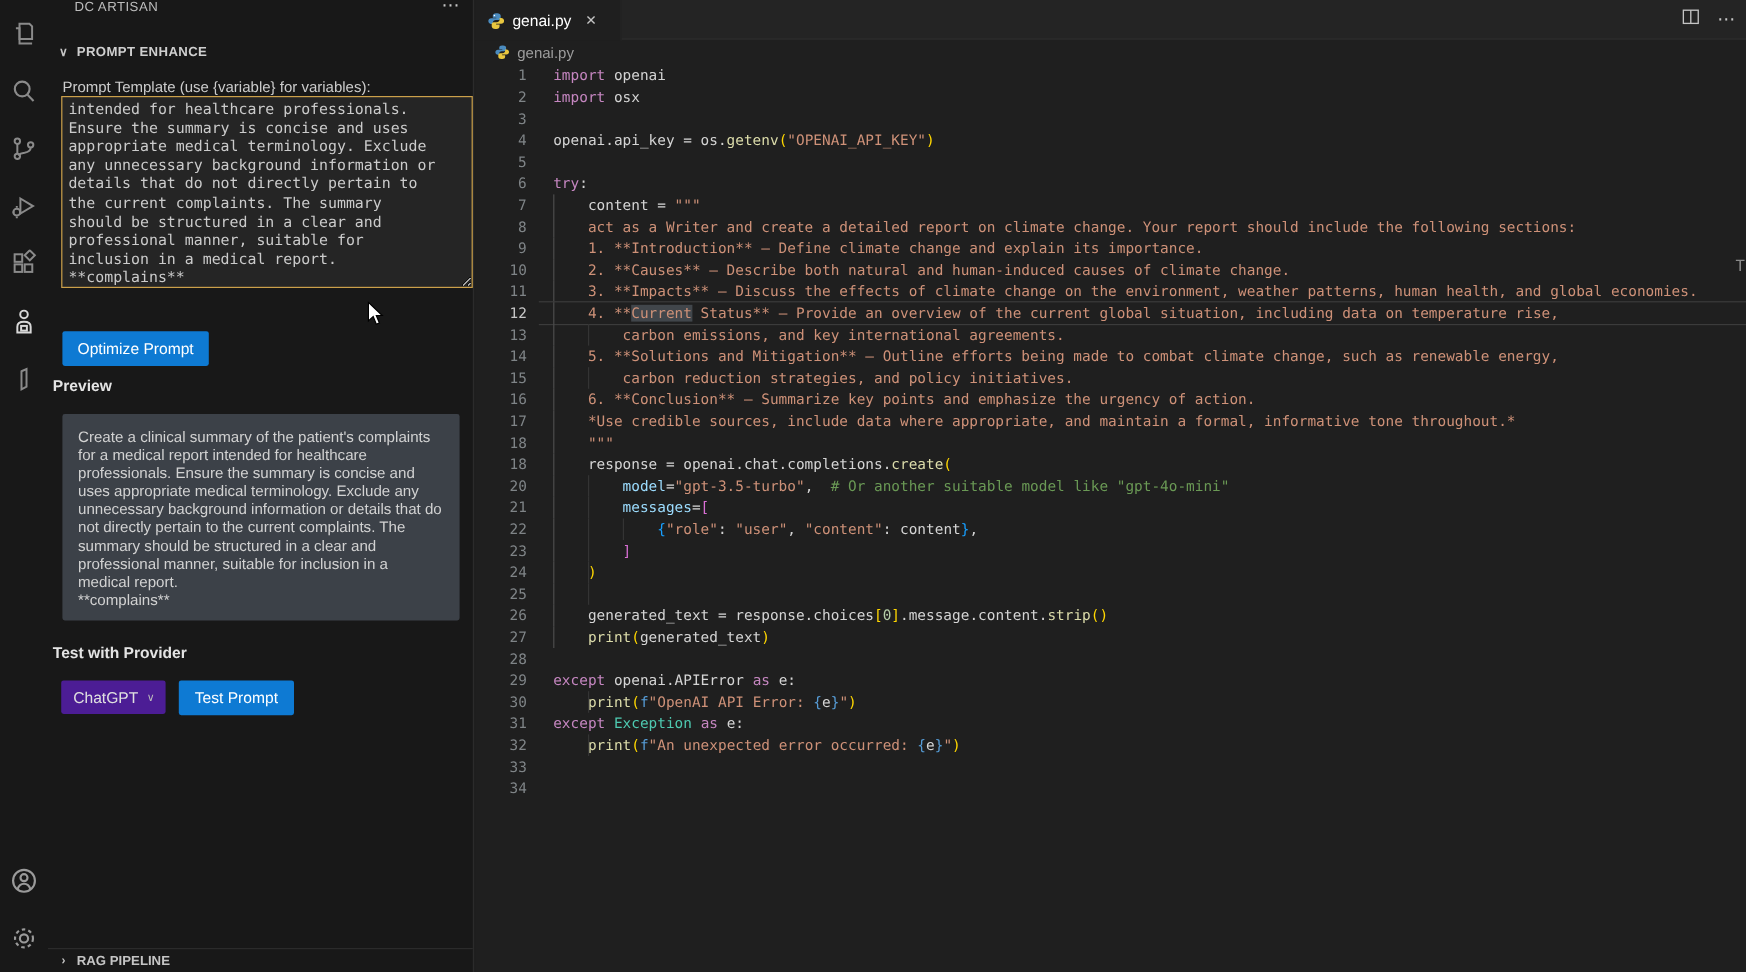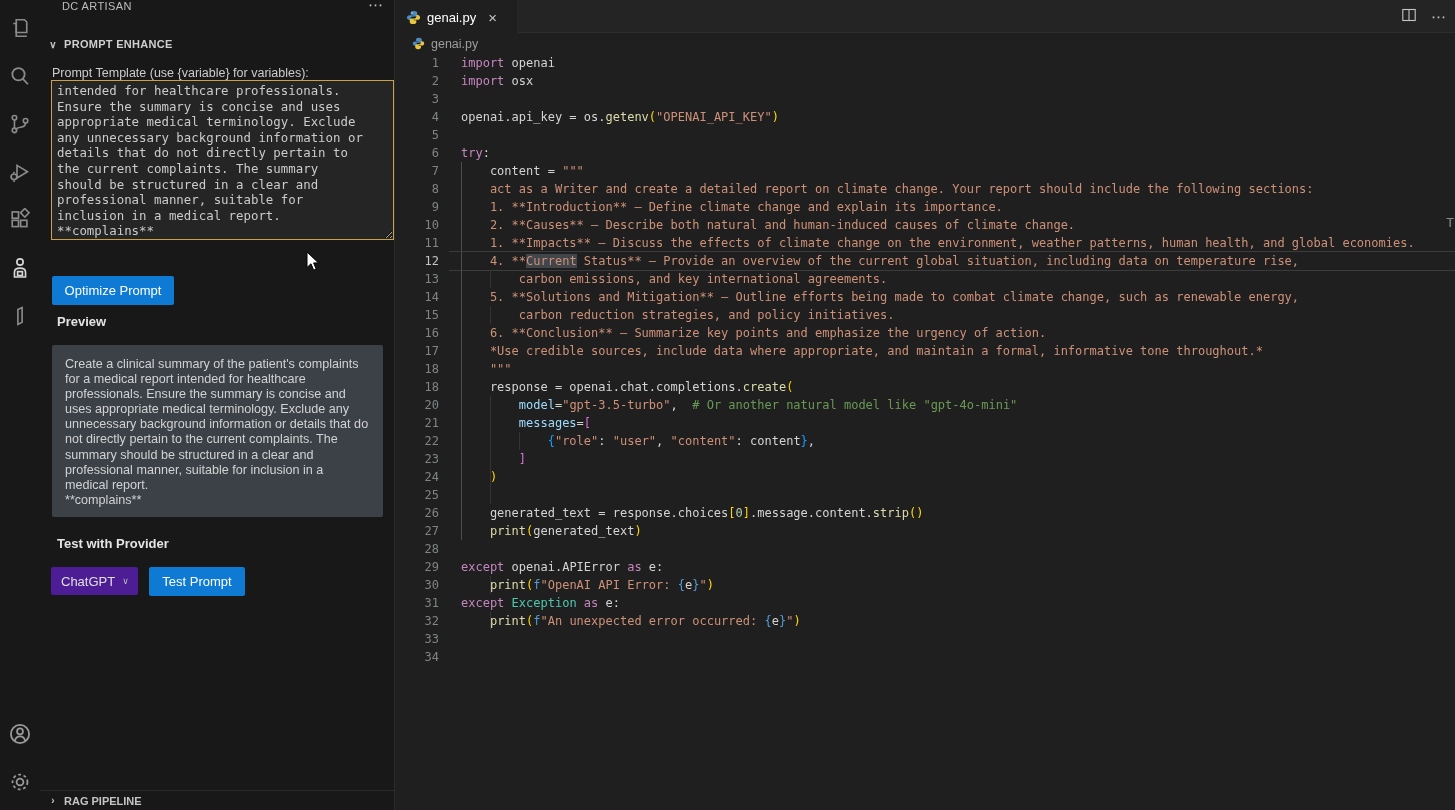--- a/index.html
+++ b/index.html
@@ -25,21 +25,21 @@
   .sb-chev { font-size:10px; color:#c5c5c5; width:12px; text-align:center; }
   .sb-body { position:relative; height:calc(810px - 56px - 20px); }
   .sb-label { position:absolute; left:12px; top:10px; font-size:12.5px; color:#cccccc; }
   .sb-textarea { position:absolute; left:11px; top:24px; width:343px; height:160px;
                  background:#252525; border:1px solid #CBA04A; color:#cbcbcb;
                  font-family:"DejaVu Sans Mono", monospace; font-size:12.4px; line-height:15.6px;
                  padding:2px 5px; resize:both; outline:none; overflow:hidden; }
   .btn { background:#0E7AD3; color:#ffffff; border:none; border-radius:2px;
          font-family:"Liberation Sans", sans-serif; font-size:13px; cursor:pointer; }
   .btn-optimize { position:absolute; left:12px; top:210px; width:122px; height:29px;margin-top:10px; }
-  .sb-h { position:absolute; left:17px; font-size:13px; font-weight:bold; color:#e4e4e4; }
+  .sb-h { position:absolute; left:4px; font-size:13px; font-weight:bold; color:#e4e4e4; }
   .h-preview { top:258px; }
   .preview-box { position:absolute; left:12px; top:289px; width:331px; height:172px;
                  background:#3C4148; border-radius:2px; padding:12px 13px;
                  font-size:12.6px; line-height:15.1px; color:#d2d2d2; white-space:pre-wrap; }
   .h-provider { top:480px; }
   .provider-select { position:absolute; left:11px; top:511px; width:87px; height:28px;
                      background:#4c1d95; border-radius:2px; color:#e0e0e0; font-size:13px;
                      display:flex; align-items:center; padding:0 7px 0 10px; gap:7px; cursor:pointer; }
   .sel-chev { font-size:9px; color:#bcbcbc; }
   .btn-test { position:absolute; left:109px; top:511px; width:96px; height:29px; }
@@ -223,30 +223,30 @@
         <div class="row"><div class="gut">1</div><div class="cnt"><span class="tk-k">import</span><span class="tk-d"> openai</span></div></div>
         <div class="row"><div class="gut">2</div><div class="cnt"><span class="tk-k">import</span><span class="tk-d"> osx</span></div></div>
         <div class="row"><div class="gut">3</div><div class="cnt"></div></div>
         <div class="row"><div class="gut">4</div><div class="cnt"><span class="tk-d">openai.api_key = os.</span><span class="tk-f">getenv</span><span class="tk-b1">(</span><span class="tk-s">"OPENAI_API_KEY"</span><span class="tk-b1">)</span></div></div>
         <div class="row"><div class="gut">5</div><div class="cnt"></div></div>
         <div class="row"><div class="gut">6</div><div class="cnt"><span class="tk-k">try</span><span class="tk-d">:</span></div></div>
         <div class="row"><div class="gut">7</div><div class="cnt"><span class="gd g0" style="left: 22px;"></span><span class="tk-d">    content = </span><span class="tk-s">"""</span></div></div>
         <div class="row"><div class="gut">8</div><div class="cnt"><span class="gd g0" style="left: 22px;"></span><span class="tk-s">    act as a Writer and create a detailed report on climate change. Your report should include the following sections:</span></div></div>
         <div class="row"><div class="gut">9</div><div class="cnt"><span class="gd g0" style="left: 22px;"></span><span class="tk-s">    1. **Introduction** – Define climate change and explain its importance.</span></div></div>
         <div class="row"><div class="gut">10</div><div class="cnt"><span class="gd g0" style="left: 22px;"></span><span class="tk-s">    2. **Causes** – Describe both natural and human-induced causes of climate change.</span></div></div>
-        <div class="row"><div class="gut">11</div><div class="cnt"><span class="gd g0" style="left: 22px;"></span><span class="tk-s">    1. **Impacts** – Discuss the effects of climate change on the environment, weather patterns, human health, and global economies.</span></div></div>
+        <div class="row"><div class="gut">11</div><div class="cnt"><span class="gd g0" style="left: 22px;"></span><span class="tk-s">    3. **Impacts** – Discuss the effects of climate change on the environment, weather patterns, human health, and global economies.</span></div></div>
         <div class="row active"><div class="alh"></div><div class="gut">12</div><div class="cnt"><span class="gd g0" style="left: 22px;"></span><span class="tk-s">    4. **</span><span class="tk-hl">Current</span><span class="tk-s"> Status** – Provide an overview of the current global situation, including data on temperature rise,</span></div></div>
         <div class="row"><div class="gut">13</div><div class="cnt"><span class="gd g0" style="left: 22px;"></span><span class="gd" style="left: 50.88px;"></span><span class="tk-s">        carbon emissions, and key international agreements.</span></div></div>
         <div class="row"><div class="gut">14</div><div class="cnt"><span class="gd g0" style="left: 22px;"></span><span class="tk-s">    5. **Solutions and Mitigation** – Outline efforts being made to combat climate change, such as renewable energy,</span></div></div>
         <div class="row"><div class="gut">15</div><div class="cnt"><span class="gd g0" style="left: 22px;"></span><span class="gd" style="left: 50.88px;"></span><span class="tk-s">        carbon reduction strategies, and policy initiatives.</span></div></div>
         <div class="row"><div class="gut">16</div><div class="cnt"><span class="gd g0" style="left: 22px;"></span><span class="tk-s">    6. **Conclusion** – Summarize key points and emphasize the urgency of action.</span></div></div>
         <div class="row"><div class="gut">17</div><div class="cnt"><span class="gd g0" style="left: 22px;"></span><span class="tk-s">    *Use credible sources, include data where appropriate, and maintain a formal, informative tone throughout.*</span></div></div>
         <div class="row"><div class="gut">18</div><div class="cnt"><span class="gd g0" style="left: 22px;"></span><span class="tk-s">    """</span></div></div>
         <div class="row"><div class="gut">18</div><div class="cnt"><span class="gd g0" style="left: 22px;"></span><span class="tk-d">    response = openai.chat.completions.</span><span class="tk-f">create</span><span class="tk-b1">(</span></div></div>
-        <div class="row"><div class="gut">20</div><div class="cnt"><span class="gd g0" style="left: 22px;"></span><span class="gd" style="left: 50.88px;"></span><span class="tk-p">        model</span><span class="tk-d">=</span><span class="tk-s">"gpt-3.5-turbo"</span><span class="tk-d">,  </span><span class="tk-c"># Or another natural model like "gpt-4o-mini"</span></div></div>
+        <div class="row"><div class="gut">20</div><div class="cnt"><span class="gd g0" style="left: 22px;"></span><span class="gd" style="left: 50.88px;"></span><span class="tk-p">        model</span><span class="tk-d">=</span><span class="tk-s">"gpt-3.5-turbo"</span><span class="tk-d">,  </span><span class="tk-c"># Or another suitable model like "gpt-4o-mini"</span></div></div>
         <div class="row"><div class="gut">21</div><div class="cnt"><span class="gd g0" style="left: 22px;"></span><span class="gd" style="left: 50.88px;"></span><span class="tk-p">        messages</span><span class="tk-d">=</span><span class="tk-b2">[</span></div></div>
         <div class="row"><div class="gut">22</div><div class="cnt"><span class="gd g0" style="left: 22px;"></span><span class="gd" style="left: 50.88px;"></span><span class="gd" style="left: 79.76px;"></span><span class="tk-b3">            {</span><span class="tk-s">"role"</span><span class="tk-d">: </span><span class="tk-s">"user"</span><span class="tk-d">, </span><span class="tk-s">"content"</span><span class="tk-d">: content</span><span class="tk-b3">}</span><span class="tk-d">,</span></div></div>
         <div class="row"><div class="gut">23</div><div class="cnt"><span class="gd g0" style="left: 22px;"></span><span class="gd" style="left: 50.88px;"></span><span class="tk-b2">        ]</span></div></div>
         <div class="row"><div class="gut">24</div><div class="cnt"><span class="gd g0" style="left: 22px;"></span><span class="gd" style="left: 50.88px;"></span><span class="tk-b1">    )</span></div></div>
         <div class="row"><div class="gut">25</div><div class="cnt"><span class="gd g0" style="left: 22px;"></span><span class="gd" style="left: 50.88px;"></span></div></div>
         <div class="row"><div class="gut">26</div><div class="cnt"><span class="gd g0" style="left: 22px;"></span><span class="tk-d">    generated_text = response.choices</span><span class="tk-b1">[</span><span class="tk-n">0</span><span class="tk-b1">]</span><span class="tk-d">.message.content.</span><span class="tk-f">strip</span><span class="tk-b1">()</span></div></div>
         <div class="row"><div class="gut">27</div><div class="cnt"><span class="gd g0" style="left: 22px;"></span><span class="tk-d">    </span><span class="tk-f">print</span><span class="tk-b1">(</span><span class="tk-d">generated_text</span><span class="tk-b1">)</span></div></div>
         <div class="row"><div class="gut">28</div><div class="cnt"></div></div>
         <div class="row"><div class="gut">29</div><div class="cnt"><span class="tk-k">except</span><span class="tk-d"> openai.APIError </span><span class="tk-k">as</span><span class="tk-d"> e:</span></div></div>
         <div class="row"><div class="gut">30</div><div class="cnt"><span class="gd" style="left: 50.88px;"></span><span class="tk-d">    </span><span class="tk-f">print</span><span class="tk-b1">(</span><span class="tk-bl">f</span><span class="tk-s">"OpenAI API Error: </span><span class="tk-bl">{</span><span class="tk-d">e</span><span class="tk-bl">}</span><span class="tk-s">"</span><span class="tk-b1">)</span></div></div>

